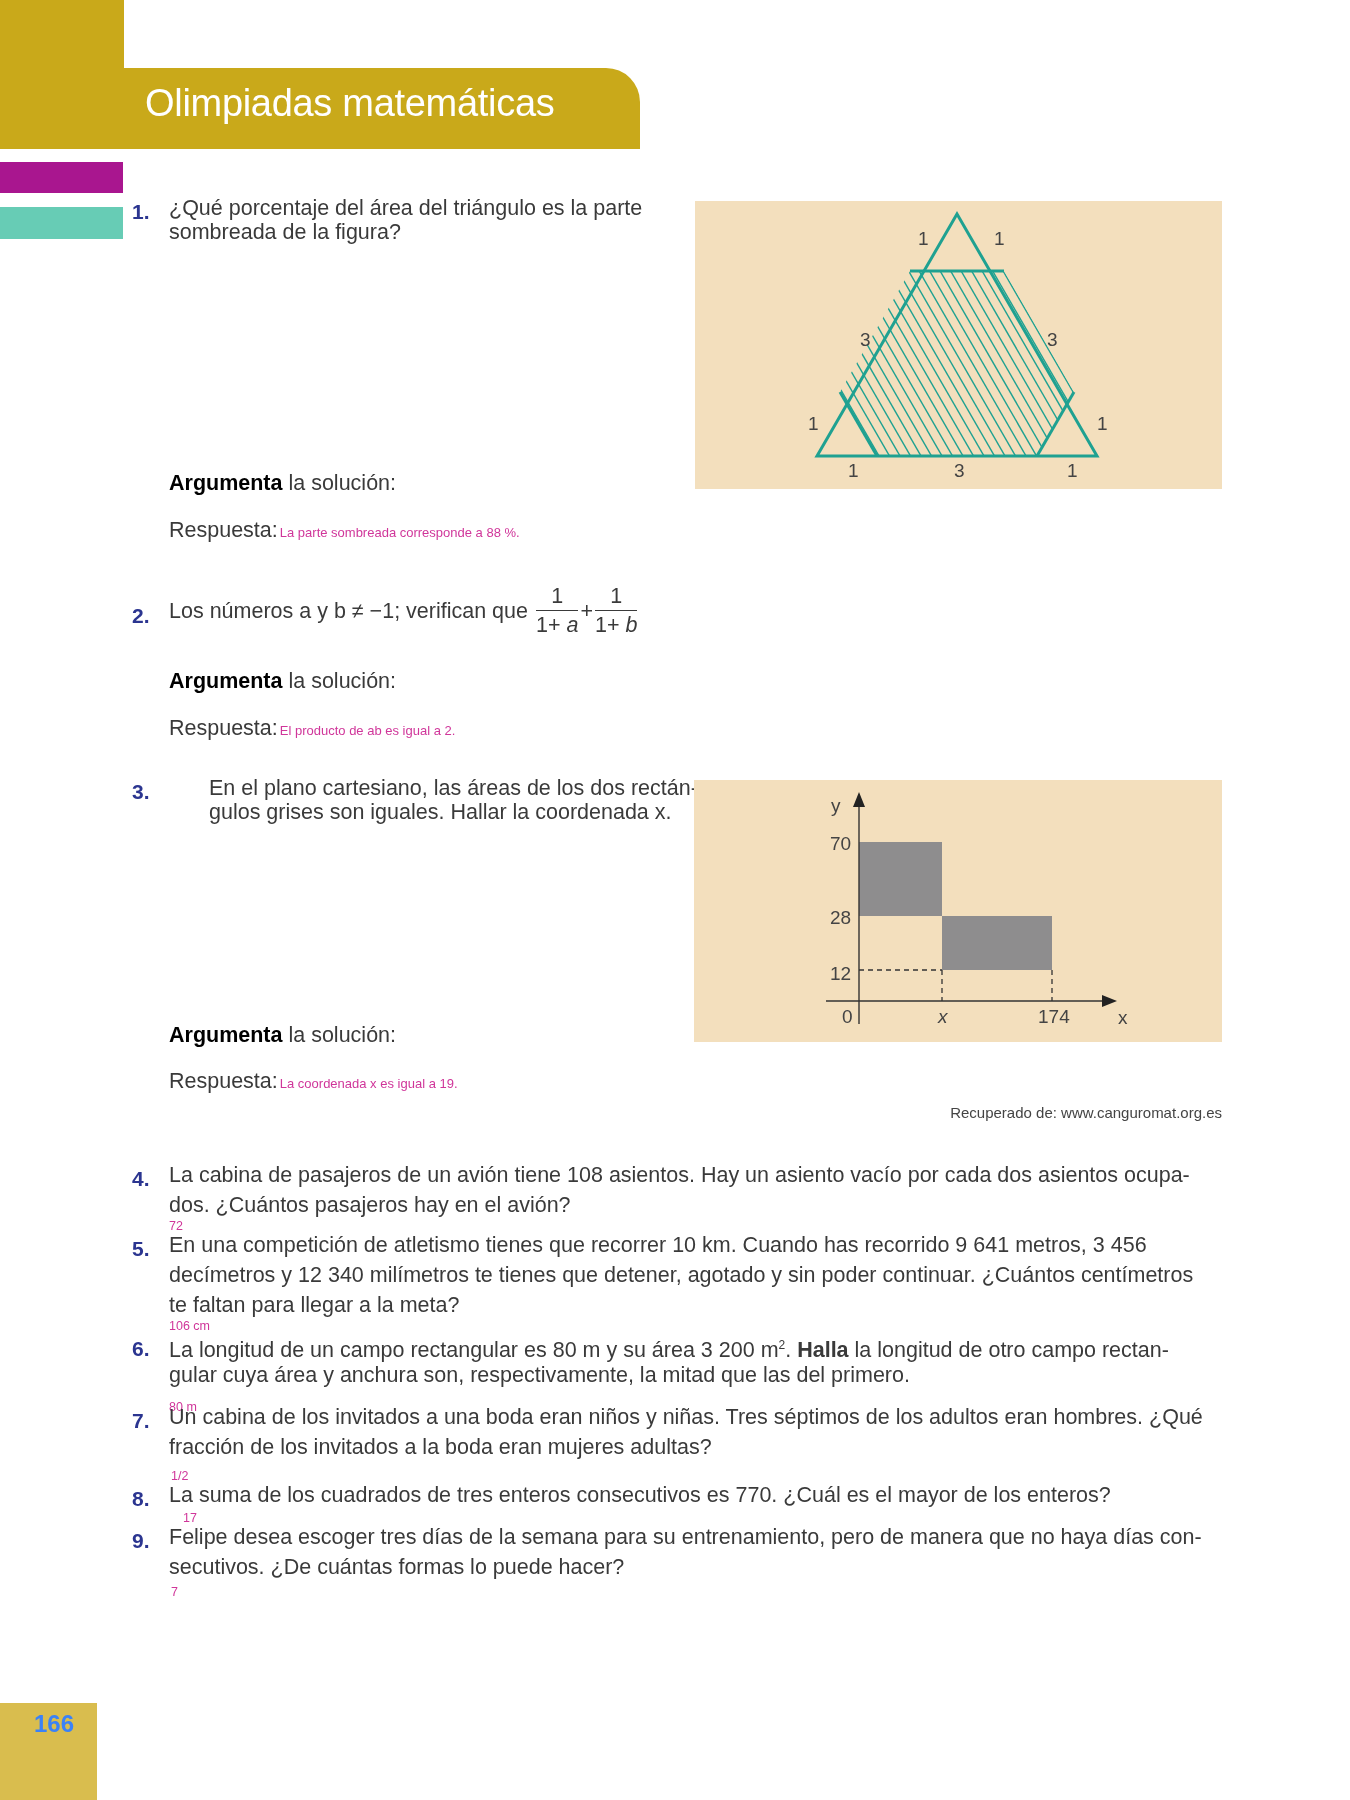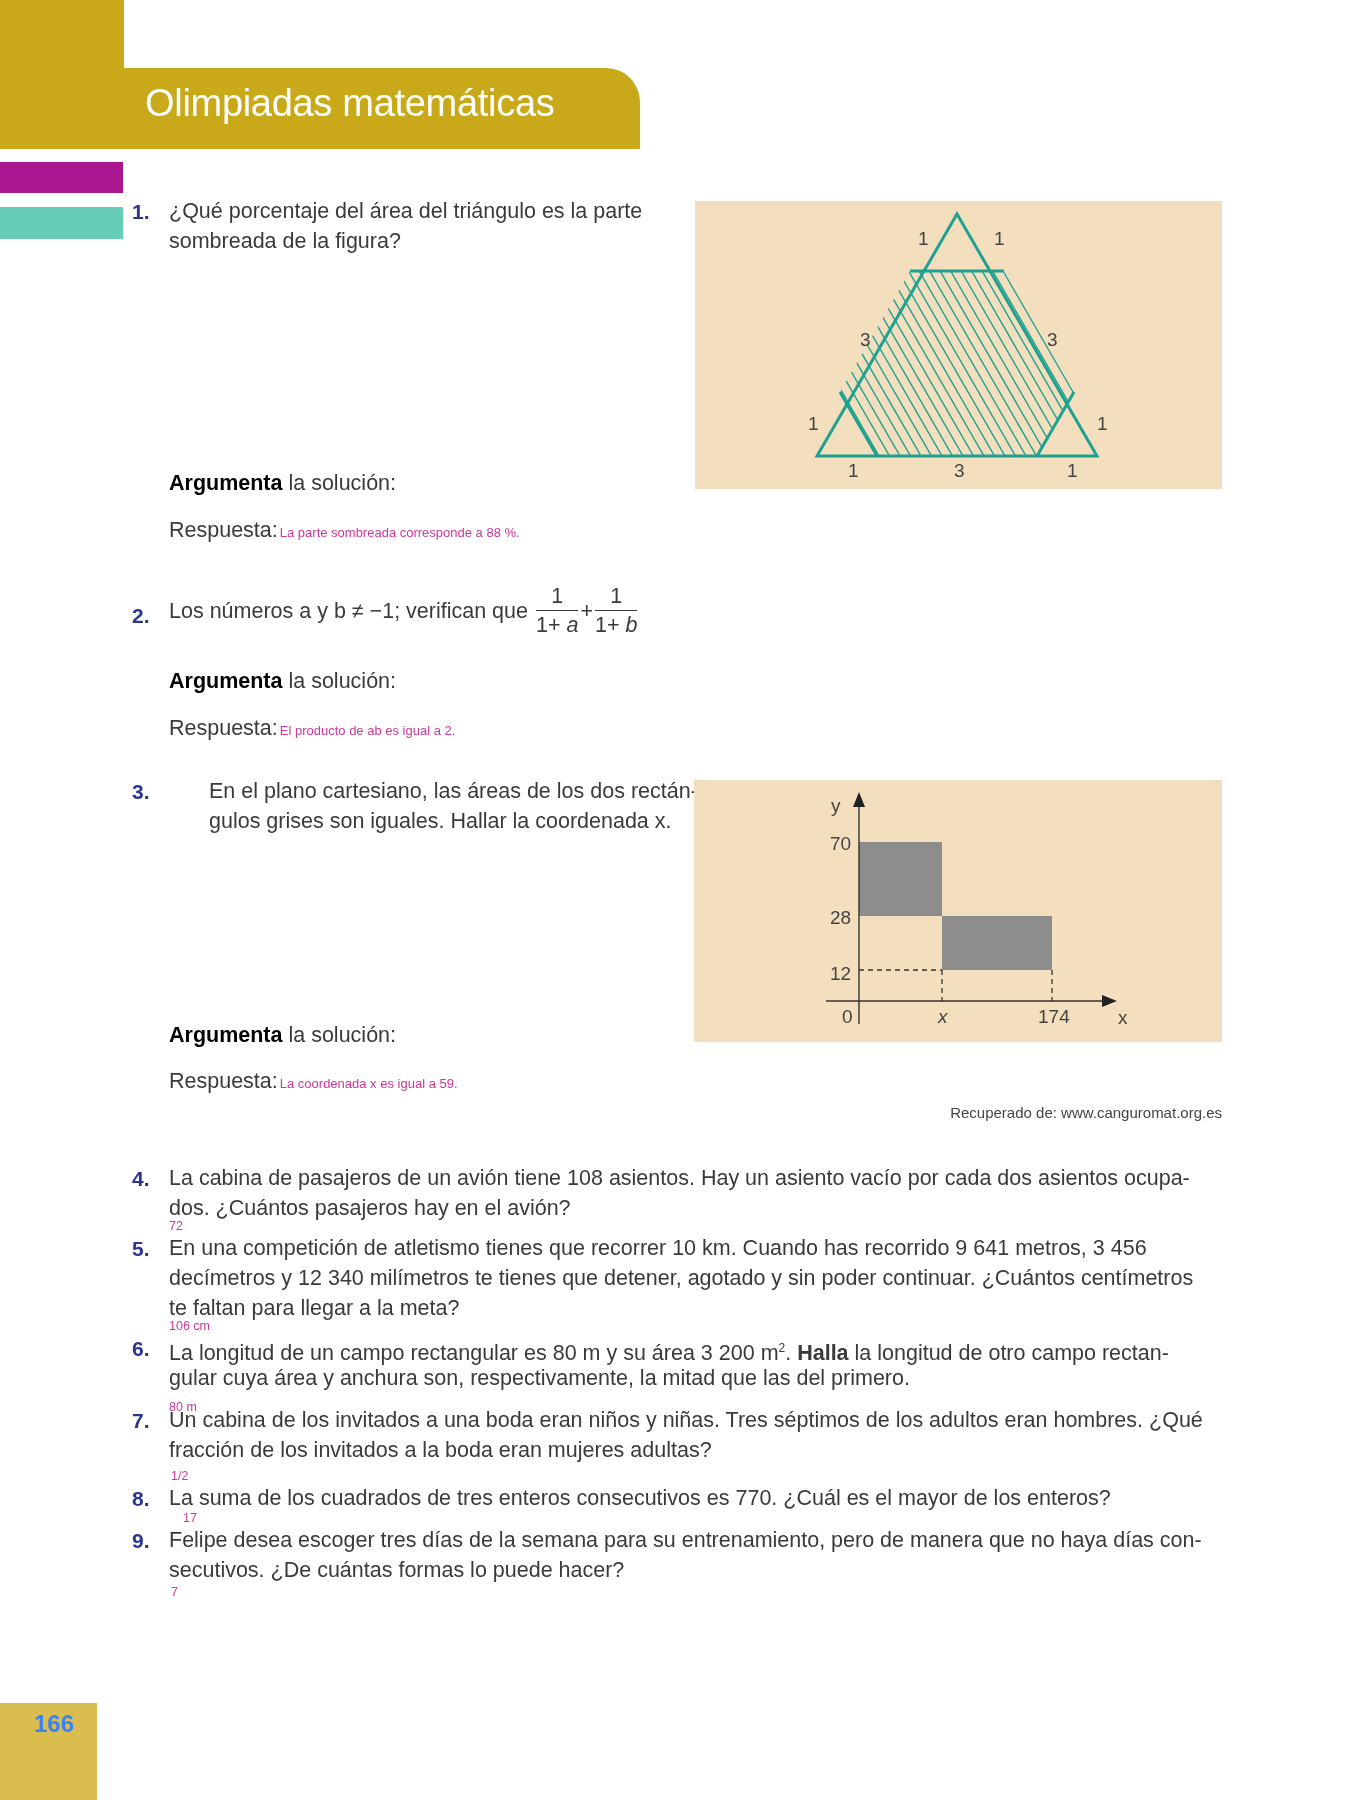--- a/index.html
+++ b/index.html
@@ -6,21 +6,21 @@
   body { width:1350px; height:1800px; position:relative; background:#ffffff; overflow:hidden;
          font-family:"Liberation Sans", "DejaVu Sans", sans-serif; color:#3a3a3a; }
   .abs { position:absolute; }
   .gold-strip { left:0; top:0; width:124px; height:149px; background:#c9a91a; }
   .title-bar { left:124px; top:68px; width:516px; height:81px; background:#c9a91a; border-top-right-radius:34px; }
   .title { left:145px; top:82px; font-size:38px; font-weight:normal; color:#ffffff; letter-spacing:-0.3px; white-space:nowrap; }
   .magenta-bar { left:0; top:162px; width:123px; height:31px; background:#a9168f; }
   .teal-bar { left:0; top:207px; width:123px; height:32px; background:#67ccb5; }
 
   .qnum { position:absolute; font-weight:bold; color:#2b3590; font-size:21px; }
-  .qtext { position:absolute; font-size:21.5px; line-height:30px; color:#3a3a3a; }
+  .qtext { position:absolute; font-size:21.5px; line-height:24px; color:#3a3a3a; }
   .arg { position:absolute; font-size:21.5px; color:#3a3a3a; white-space:nowrap; }
   .arg b { color:#000000; }
   .resp { position:absolute; font-size:21.5px; color:#3a3a3a; white-space:nowrap; }
   .resp-answer { font-size:13px; color:#d0369a; margin-left:2px; }
   .ans { position:absolute; font-size:12.5px; color:#d0369a; }
   .fig-bg { position:absolute; background:#f3dfbd; }
   .source { position:absolute; right:128px; top:1104px; font-size:15px; color:#444; white-space:nowrap; }
   .page-block { left:0; top:1703px; width:97px; height:97px; background:#d9bd4e; }
   .page-num { left:34px; top:1710px; font-size:24px; font-weight:bold; color:#3b82f6; }
   .frac { display:inline-block; vertical-align:middle; text-align:center; margin:0 2px; }
@@ -165,21 +165,21 @@
         <text x="830" y="980">12</text>
         <text x="842" y="1023">0</text>
         <text x="938" y="1023" font-style="italic">x</text>
         <text x="1038" y="1023">174</text>
         <text x="1118" y="1024">x</text>
       </g>
     </svg>
   </div>
 
   <div class="arg" style="left:169px;top:1023px;"><b>Argumenta</b><span> la solución:</span></div>
-  <div class="resp" style="left:169px;top:1069px;"><span>Respuesta:</span><span class="resp-answer">La coordenada x es igual a 59.</span></div>
+  <div class="resp" style="left:169px;top:1069px;"><span>Respuesta:</span><span class="resp-answer">La coordenada x es igual a 19.</span></div>
 </div>
 
 <div class="source">Recuperado de: www.canguromat.org.es</div>
 
 <div>
   <span class="qnum" style="left:132px;top:1167px;">4.</span>
   <div class="qtext" style="left:169px;top:1163px;white-space:nowrap;">La cabina de pasajeros de un avión tiene 108 asientos. Hay un asiento vacío por cada dos asientos ocupa-</div>
   <div class="qtext" style="left:169px;top:1193px;white-space:nowrap;">dos. ¿Cuántos pasajeros hay en el avión?</div>
   <div class="ans" style="left:169px;top:1219px;">72</div>
 </div>

